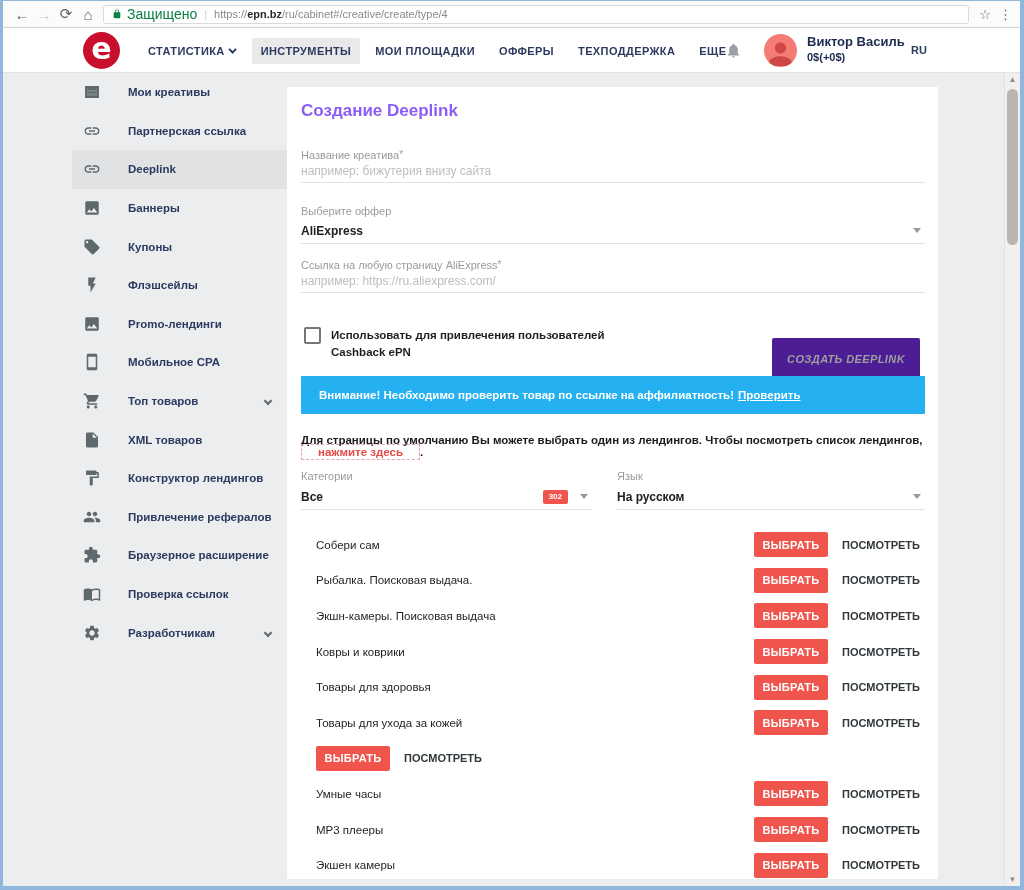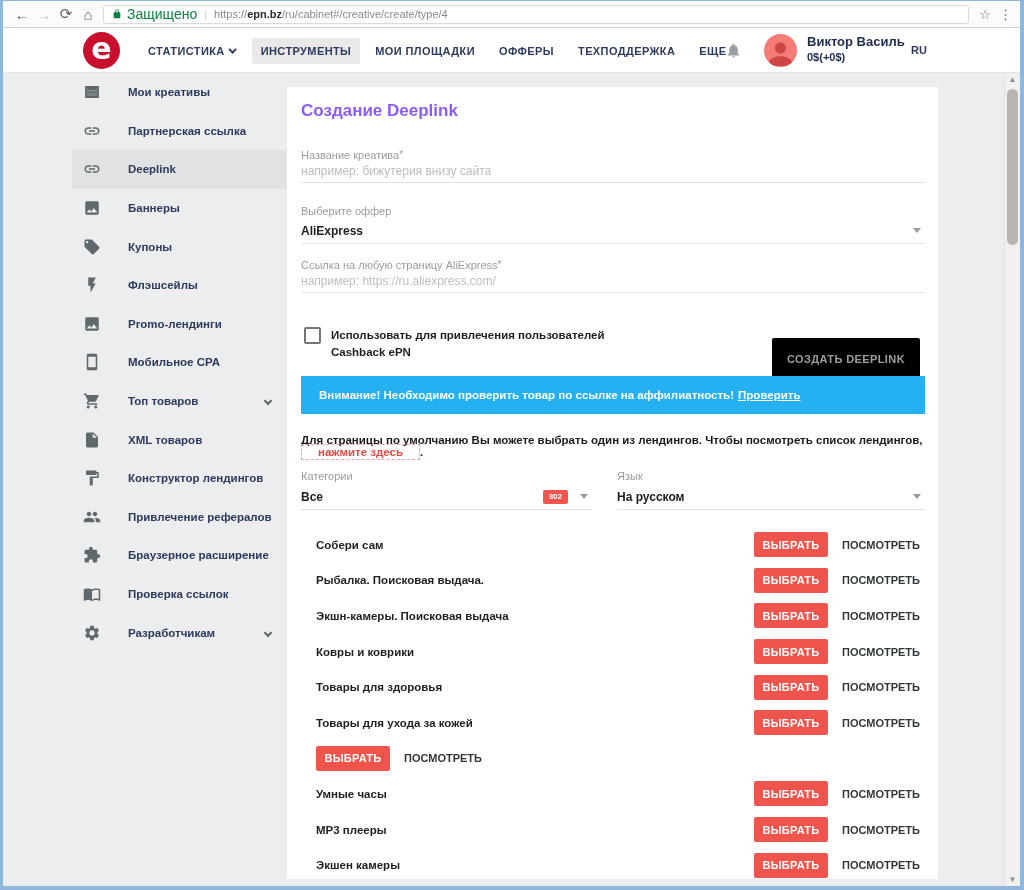--- a/index.html
+++ b/index.html
@@ -106,41 +106,41 @@
   .dd-arrow {
     margin-left:auto; margin-right:4px; width:0; height:0;
     border-left:4px solid transparent; border-right:4px solid transparent;
     border-top:5px solid #9a9a9a;
   }
   .chk-row { position:absolute; left:17px; top:240px; display:flex; gap:10px; width:330px; }
   .chk-box { width:17px; height:17px; border:2px solid #767676; border-radius:2px; background:#fff; flex:0 0 auto; cursor:pointer; }
   .chk-lbl { font-size:11.5px; font-weight:bold; color:#1f1f1f; line-height:1.45; }
   .create-btn {
     position:absolute; right:18px; top:251px; height:42px; padding:0 15px;
-    background:#000000; color:#9e9e9e; border:none; border-radius:2px;
-    font-family:"Liberation Sans", sans-serif; font-size:11px; font-weight:bold; letter-spacing:.4px;
+    background:#4c1d95; color:#9e9e9e; border:none; border-radius:2px;
+    font-family:"Liberation Sans", sans-serif; font-size:11px; font-weight:bold; letter-spacing:.4px;font-style:italic;
   }
   .banner {
     position:absolute; left:14px; top:289px; width:624px; height:38px;
     background:#25b1f1; border-radius:1px; display:flex; align-items:center;
     padding-left:18px; color:#fff; font-size:11.5px; font-weight:bold;
   }
   .banner a { color:#fff; margin-left:4px; }
   .hint { position:absolute; left:14px; top:347px; width:624px; font-size:11.5px; font-weight:bold; color:#1b1b1b; }
   .hint .red-link { color:#e64a45; border:1px dashed #e8a5a2; padding:1px 16px; cursor:pointer; text-decoration:none; }
   .flt-label { position:absolute; top:383px; font-size:11px; color:#9b9b9b; }
   .flt-select { position:absolute; top:397px; height:26px; border-bottom:1px solid #e2e2e2; display:flex; align-items:center; cursor:pointer; }
   .flt-select .val { font-size:12px; font-weight:bold; color:#212121; }
   .badge {
     margin-left:auto; background:#f0554d; color:#fff; font-size:8px; font-weight:bold;
     padding:3px 6px; border-radius:2px; line-height:1;
   }
   .rows { position:absolute; left:0; top:440px; right:0; }
   .land-row { height:35.6px; display:flex; align-items:center; padding-left:29px; }
-  .land-name { flex:1; font-size:11.5px; font-weight:bold; color:#1f1f1f; }
+  .land-name { flex:1; font-size:11.5px; font-weight:normal; color:#1f1f1f; }
   .select-btn {
     width:74px; height:25px; background:#f0554d; color:#fff; border:none; border-radius:2px;
     font-family:"Liberation Sans", sans-serif; font-size:11px; font-weight:bold; letter-spacing:.3px;
     margin-right:14px; cursor:pointer;
   }
   .view-lbl { width:96px; font-size:11px; font-weight:bold; color:#30373b; cursor:pointer; }
   
   .scrollbar {
     position:absolute; right:0; top:72px; width:16px; bottom:0;
     background:#f1f0ef; border-left:1px solid #e3e2e1;

